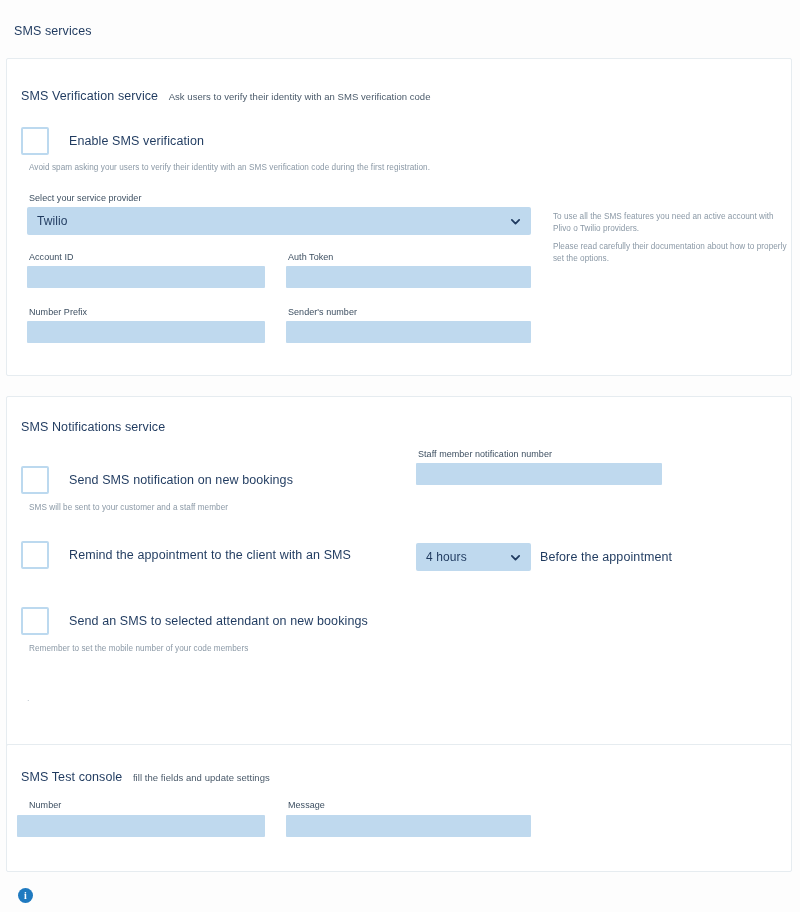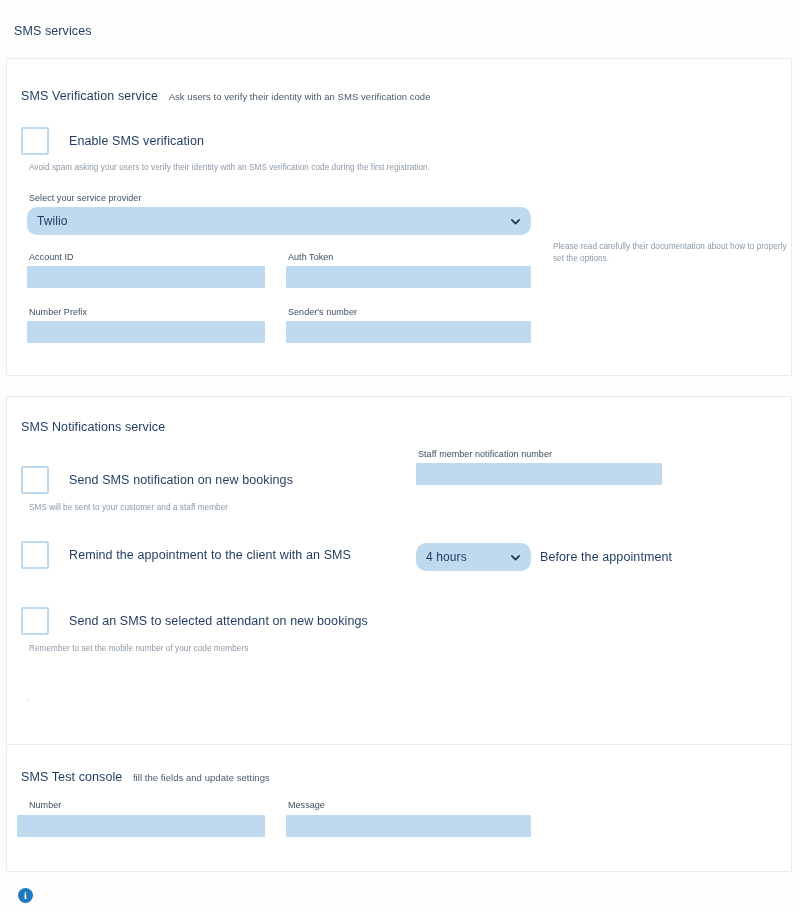--- a/index.html
+++ b/index.html
@@ -118,21 +118,21 @@
     font-size: 11px;
     color: #1f3a5f;
     padding: 0 8px;
   }
 
   
   .fselect {
     position: absolute;
     background: #bfd9ee;
     border: none;
-    border-radius: 10px;
+    border-radius: 2px;
     height: 28px;
     display: flex;
     align-items: center;
     padding: 0 10px;
     cursor: pointer;
   }
   .fselect .sel-value {
     flex: 1;
     font-size: 12px;
     color: #1f3a5f;
@@ -225,20 +225,21 @@
 
     <div class="flabel" style="left:281px; top:193px;">Auth Token</div>
     <input class="finput" style="left: 279px; top: 207px; width: 245px;" value="">
 
     <div class="flabel" style="left:22px; top:248px;">Number Prefix</div>
     <input class="finput" style="left: 20px; top: 262px; width: 238px;" value="">
 
     <div class="flabel" style="left:281px; top:248px;">Sender's number</div>
     <input class="finput" style="left: 279px; top: 262px; width: 245px;" value="">
 
+    <div class="sidehelp" style="left:546px; top:152px; width:235px;">To use all the SMS features you need an active account with Plivo o Twilio providers.</div>
     <div class="sidehelp" style="left:546px; top:182px; width:235px;">Please read carefully their documentation about how to properly set the options.</div>
 
   </div>
 
   <div class="card" id="card-notifications">
 
     <div class="sec-head" style="top:20px;">
       <span class="h-main">SMS Notifications service</span>
     </div>
 

